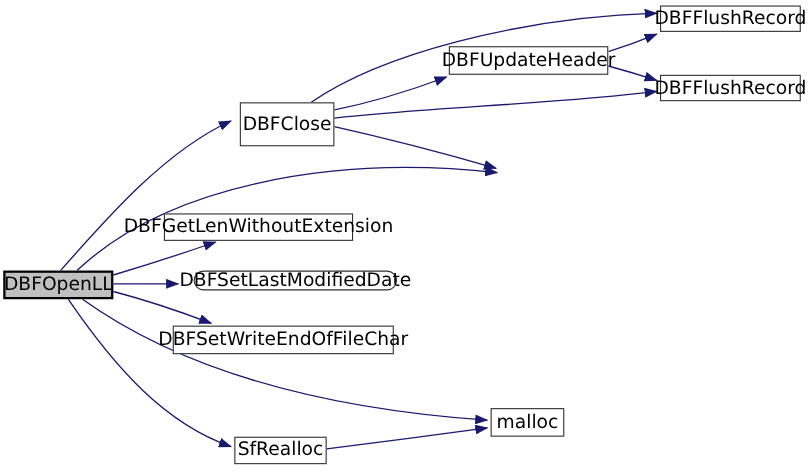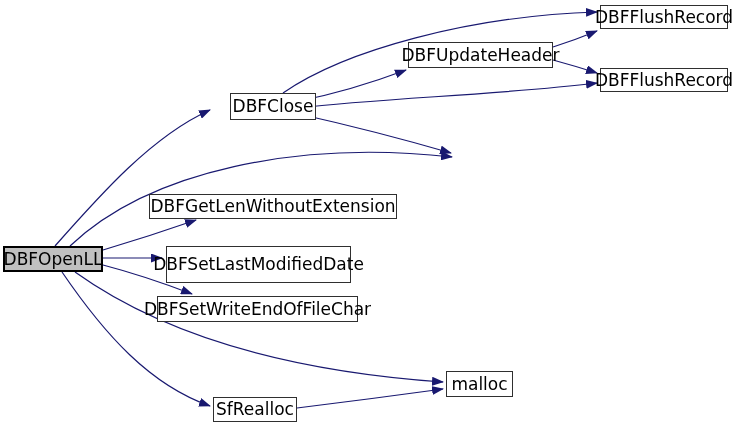--- a/index.html
+++ b/index.html
@@ -73,36 +73,36 @@
         <path d="M 299,114 Q 375,131 451,153" fill="none" stroke="#191970" stroke-width="1.2" marker-end="url(#arrowhead)"></path>
         <path d="M 553,47 Q 575,40 597,31" fill="none" stroke="#191970" stroke-width="1.2" marker-end="url(#arrowhead)"></path>
         <path d="M 553,60 Q 575,66 597,73" fill="none" stroke="#191970" stroke-width="1.2" marker-end="url(#arrowhead)"></path>
         <path d="M 297,408 Q 370,399 443,389" fill="none" stroke="#191970" stroke-width="1.2" marker-end="url(#arrowhead)"></path>
       </g>
   </svg>
   <div id="nodes">
       <div class="node highlighted" style="left: 3px; top: 246px; width: 100px; height: 26px;">
         <span>DBFOpenLL</span>
       </div>
-      <div class="node" style="left: 230px; top: 93px; width: 86px; height: 27px;">
+      <div class="node" style="left: 218px; top: 93px; width: 86px; height: 40px;">
         <span>DBFClose</span>
       </div>
       <div class="node" style="left: 600px; top: 5px; width: 128px; height: 24px;">
         <span>DBFFlushRecord</span>
       </div>
       <div class="node" style="left: 408px; top: 42px; width: 145px; height: 26px;">
         <span>DBFUpdateHeader</span>
       </div>
       <div class="node" style="left: 600px; top: 68px; width: 128px; height: 24px;">
         <span>DBFFlushRecord</span>
       </div>
-      <div class="node" style="left: 149px; top: 194px; width: 248px; height: 25px;">
+      <div class="node" style="left: 149px; top: 194px; width: 172px; height: 25px;">
         <span>DBFGetLenWithoutExtension</span>
       </div>
-      <div class="node" style="left: 166px; top: 246px; width: 185px; height: 37px;">
+      <div class="node" style="left: 176px; top: 246px; width: 185px; height: 18px; border-radius: 11px;">
         <span>DBFSetLastModifiedDate</span>
       </div>
       <div class="node" style="left: 157px; top: 296px; width: 201px; height: 26px;">
         <span>DBFSetWriteEndOfFileChar</span>
       </div>
       <div class="node" style="left: 446px; top: 371px; width: 67px; height: 26px;">
         <span>malloc</span>
       </div>
       <div class="node" style="left: 213px; top: 397px; width: 84px; height: 25px;">
         <span>SfRealloc</span>

